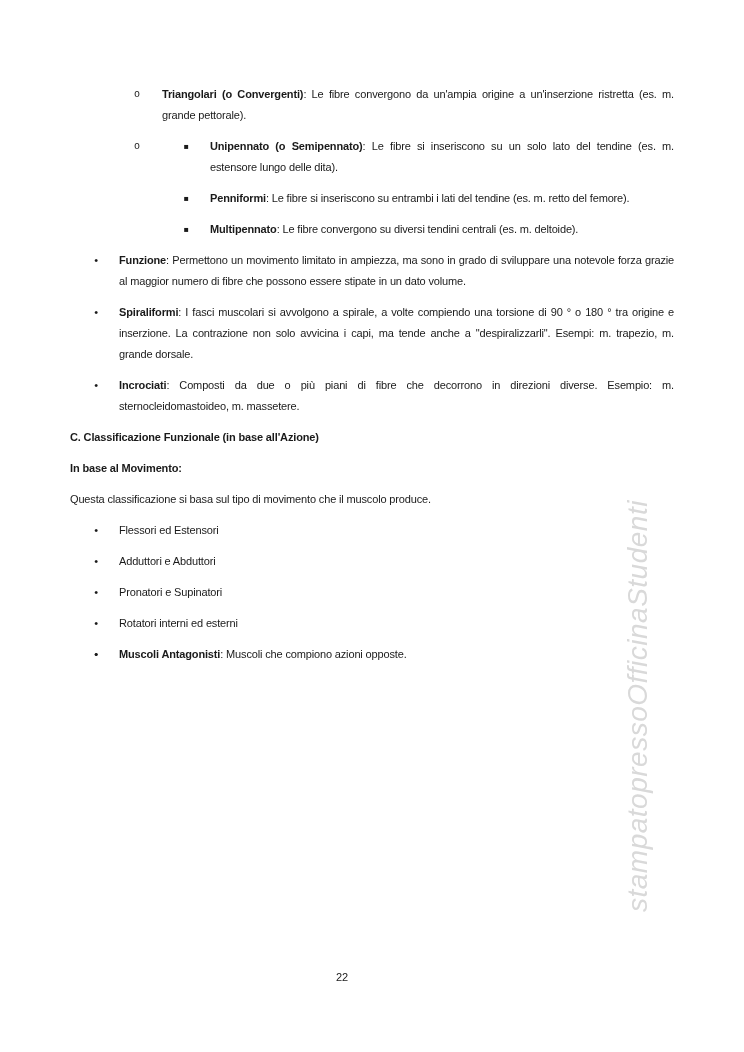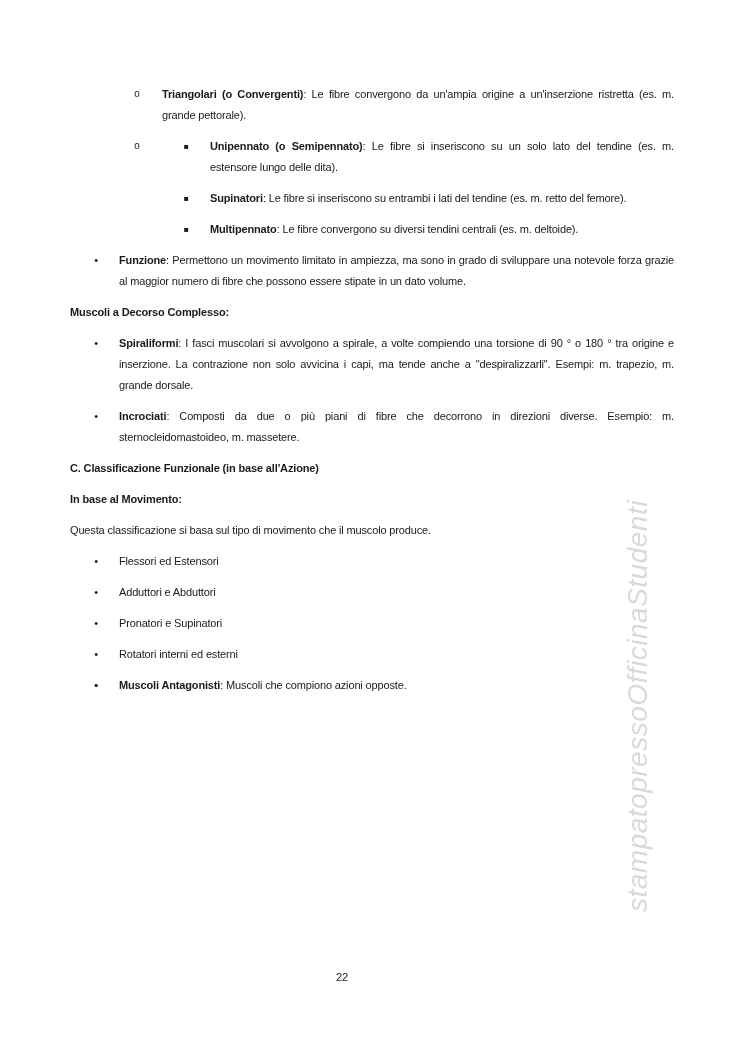--- a/index.html
+++ b/index.html
@@ -70,24 +70,23 @@
     }
   </style>
 </head>
 <body>
 
 <div class="page">
   <div class="content" id="doc-content">
       <div class="block bullet bullet lvl2"><span class="marker">o</span><span><span class="b">Triangolari (o Convergenti)</span><span>: Le fibre convergono da un'ampia origine a un'inserzione ristretta (es. m. grande pettorale).</span></span></div>
       <div class="block bullet bullet lvl2"><span class="marker">o</span></div>
       <div class="block bullet bullet lvl3"><span class="marker">▪</span><span><span class="b">Unipennato (o Semipennato)</span><span>: Le fibre si inseriscono su un solo lato del tendine (es. m. estensore lungo delle dita).</span></span></div>
-      <div class="block bullet bullet lvl3"><span class="marker">▪</span><span><span class="b">Supinatori</span><span>: Le fibre si inseriscono su entrambi i lati del tendine (es. m. retto del femore).</span></span></div>
+      <div class="block bullet bullet lvl3"><span class="marker">▪</span><span><span class="b">Penniformi</span><span>: Le fibre si inseriscono su entrambi i lati del tendine (es. m. retto del femore).</span></span></div>
       <div class="block bullet bullet lvl3"><span class="marker">▪</span><span><span class="b">Multipennato</span><span>: Le fibre convergono su diversi tendini centrali (es. m. deltoide).</span></span></div>
       <div class="block bullet bullet lvl1"><span class="marker">•</span><span><span class="b">Funzione</span><span>: Permettono un movimento limitato in ampiezza, ma sono in grado di sviluppare una notevole forza grazie al maggior numero di fibre che possono essere stipate in un dato volume.</span></span></div>
-      <div class="block heading"><span><span class="b">Muscoli a Decorso Complesso:</span></span></div>
       <div class="block bullet bullet lvl1"><span class="marker">•</span><span><span class="b">Spiraliformi</span><span>: I fasci muscolari si avvolgono a spirale, a volte compiendo una torsione di 90 ° o 180 ° tra origine e inserzione. La contrazione non solo avvicina i capi, ma tende anche a "despiralizzarli". Esempi: m. trapezio, m. grande dorsale.</span></span></div>
       <div class="block bullet bullet lvl1"><span class="marker">•</span><span><span class="b">Incrociati</span><span>: Composti da due o più piani di fibre che decorrono in direzioni diverse. Esempio: m. sternocleidomastoideo, m. massetere.</span></span></div>
       <div class="block heading"><span><span class="b">C. Classificazione Funzionale (in base all'Azione)</span></span></div>
       <div class="block heading"><span><span class="b">In base al Movimento:</span></span></div>
       <div class="block paragraph"><span><span>Questa classificazione si basa sul tipo di movimento che il muscolo produce.</span></span></div>
       <div class="block bullet bullet lvl1"><span class="marker">•</span><span><span>Flessori ed Estensori</span></span></div>
       <div class="block bullet bullet lvl1"><span class="marker">•</span><span><span>Adduttori e Abduttori</span></span></div>
       <div class="block bullet bullet lvl1"><span class="marker">•</span><span><span>Pronatori e Supinatori</span></span></div>
       <div class="block bullet bullet lvl1"><span class="marker">•</span><span><span>Rotatori interni ed esterni</span></span></div>
       <div class="block bullet bullet lvl1"><span class="marker">•</span></div>

